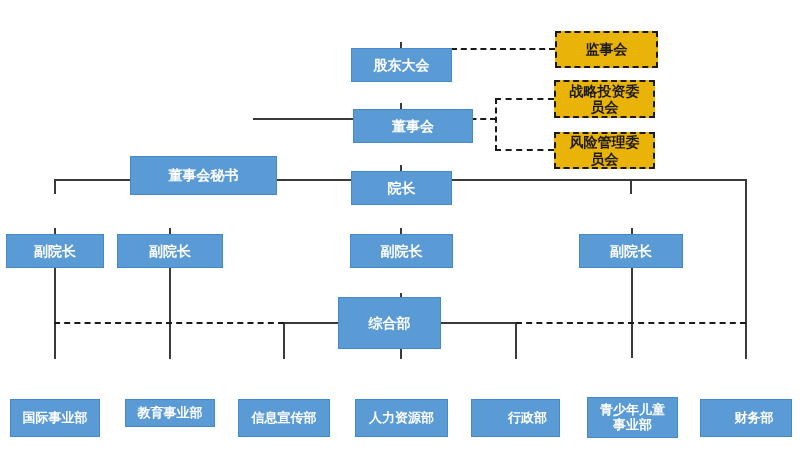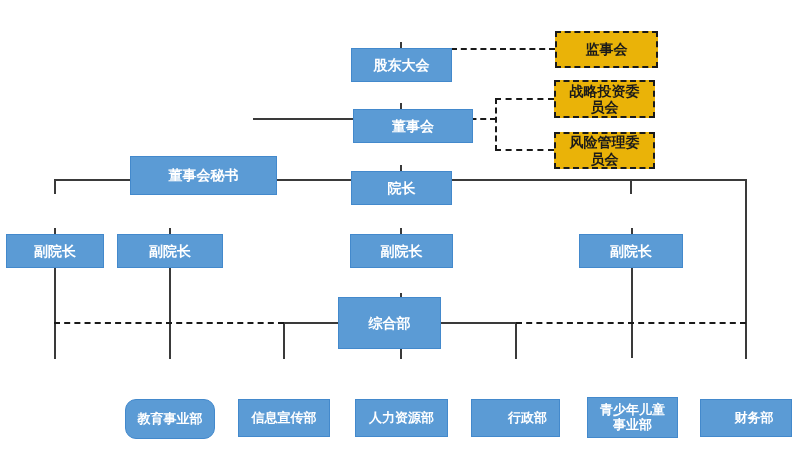--- a/index.html
+++ b/index.html
@@ -58,21 +58,21 @@
   #n-shareholders { left:351px; top:8px;   width:101px; height:34px; }
   #n-board        { left:353px; top:69px;  width:120px; height:34px; }
   #n-secretary    { left:130px; top:116px; width:147px; height:39px; }
   #n-dean         { left:351px; top:131px; width:101px; height:34px; }
   #n-vp1          { left:6px;   top:194px; width:98px;  height:34px; }
   #n-vp2          { left:117px; top:194px; width:106px; height:34px; }
   #n-vp3          { left:350px; top:194px; width:103px; height:34px; }
   #n-vp4          { left:579px; top:194px; width:104px; height:34px; }
   #n-general      { left:338px; top:257px; width:103px; height:52px; }
   #n-intl         { left:10px;  top:359px; width:90px;  height:38px; }
-  #n-edu          { left:125px; top:359px; width:90px;  height:40px;border-radius:11px; }
+  #n-edu          { left:125px; top:359px; width:90px;  height:28px; }
   #n-info         { left:238px; top:359px; width:92px;  height:38px; }
   #n-hr           { left:355px; top:359px; width:93px;  height:38px; }
   #n-admin        { left:471px; top:359px; width:89px;  height:38px;padding-left:24px; }
   #n-youth        { left:587px; top:357px; width:91px;  height:41px; }
   #n-finance      { left:700px; top:359px; width:92px;  height:38px;padding-left:16px; }
   #n-supervisory  { left:555px; top:31px;  width:103px; height:37px; }
   #n-strategic    { left:554px; top:80px;  width:101px; height:38px; }
   #n-risk         { left:554px; top:132px; width:101px; height:37px; }
 
   
@@ -136,20 +136,21 @@
 
   <div class="node" id="n-shareholders">股东大会</div>
   <div class="node" id="n-board">董事会</div>
   <div class="node" id="n-secretary">董事会秘书</div>
   <div class="node" id="n-dean">院长</div>
   <div class="node" id="n-vp1">副院长</div>
   <div class="node" id="n-vp2">副院长</div>
   <div class="node" id="n-vp3">副院长</div>
   <div class="node" id="n-vp4">副院长</div>
   <div class="node" id="n-general">综合部</div>
+  <div class="node small" id="n-intl">国际事业部</div>
   <div class="node small" id="n-edu">教育事业部</div>
   <div class="node small" id="n-info">信息宣传部</div>
   <div class="node small" id="n-hr">人力资源部</div>
   <div class="node small" id="n-admin">行政部</div>
   <div class="node small" id="n-youth">青少年儿童
 事业部</div>
   <div class="node small" id="n-finance">财务部</div>
 
   <div class="dnode" id="n-supervisory">监事会</div>
   <div class="dnode" id="n-strategic">战略投资委

